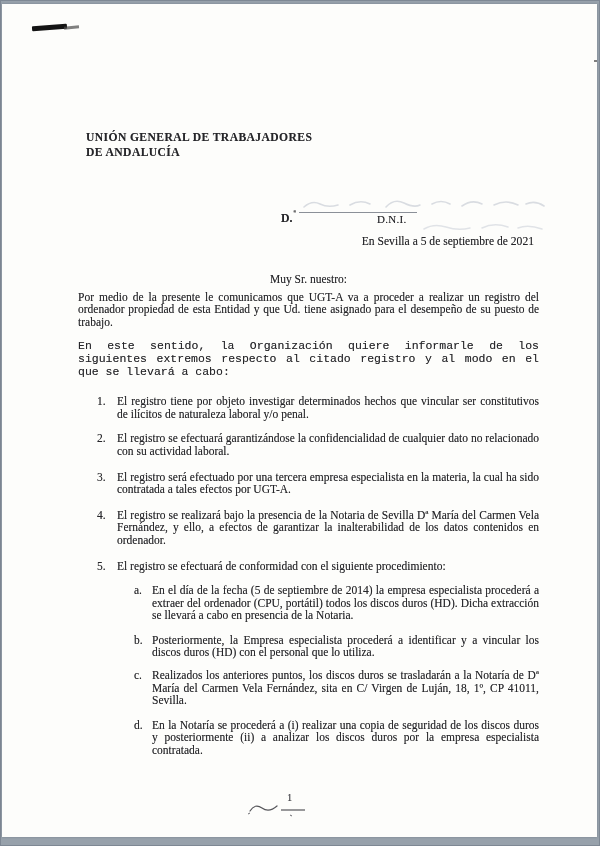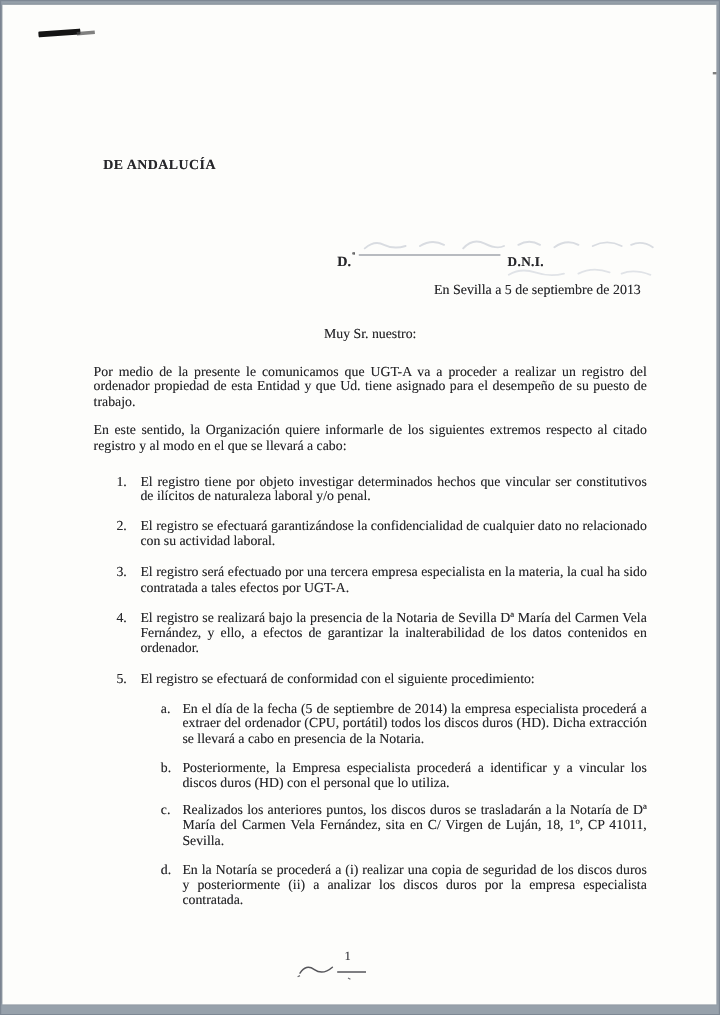--- a/index.html
+++ b/index.html
@@ -11,29 +11,29 @@
   .ink{color:#26262a;text-shadow:0 0 .4px rgba(40,40,40,.45);}
   
   .letterhead{position:absolute;left:84px;top:127px;font-weight:bold;font-size:11.6px;
               line-height:14.8px;letter-spacing:.4px;}
   
   .addressee{position:absolute;left:279px;top:206px;font-size:11.8px;font-weight:bold;}
   .addressee sup{font-size:7.5px;position:relative;top:-2px;left:1px;}
   .name-underline{position:absolute;left:297px;top:207px;width:118px;height:1px;
                   border-bottom:1.2px solid #8b9098;}
   .trace{position:absolute;opacity:.85;}
-  .dni{position:absolute;left:375px;top:209px;font-size:11px;font-weight:bold;letter-spacing:.3px;margin-left:46px;}
+  .dni{position:absolute;left:375px;top:209px;font-size:11px;font-weight:normal;letter-spacing:.3px;}
   .dateline{position:absolute;left:76px;top:231px;width:456px;text-align:right;font-size:11.6px;}
   
   .body{position:absolute;left:76px;top:269px;width:461px;font-size:11.5px;line-height:12.6px;
         text-align:justify;}
   .salutation{text-align:center;}
   .para{margin:0;}
-  .p1{margin-top:18px;}
-  .p2{margin-top:12px;}
+  .p1{margin-top:5px;}
+  .p2{margin-top:12px;font-family:Liberation Mono, monospace;}
   .item{display:flex;margin-top:12px;}
   .item .marker{flex:0 0 20px;}
   .item .txt{flex:1;}
   .numbered{padding-left:19px;}
   .numbered.first{margin-top:17px;}
   .numbered.m13{margin-top:13px;}
   .lettered{padding-left:56px;}
   .lettered .marker{flex:0 0 18px;}
   .lettered.m10{margin-top:10px;}
   
@@ -49,35 +49,36 @@
 <body>
 
 <div class="scan">
   <div class="page ink">
 
     <div class="redaction"></div>
     <div class="redaction-tail"></div>
     <div class="scan-dot"></div>
 
     <div class="letterhead">
+      <div>UNIÓN GENERAL DE TRABAJADORES</div>
       <div>DE ANDALUCÍA</div>
     </div>
 
     <div class="addressee"><span>D.</span><sup>ª</sup></div>
 
     <svg class="trace" style="left:300px;top:191px;" width="246" height="18" viewBox="0 0 246 18">
       <path d="M2 12 q8 -7 16 -3 t18 1 M48 10 q10 -6 20 -1 M84 12 q8 -9 18 -4 t16 2 M130 9 q9 -5 18 0 M160 11 q10 -7 20 -2 M192 10 q12 -6 24 0 M224 9 q9 -4 18 2" fill="none" stroke="#d3d7dd" stroke-width="1.6" stroke-linecap="round"></path>
     </svg>
     <div class="name-underline"></div>
     <div class="dni">D.N.I.</div>
     <svg class="trace" style="left:420px;top:216px;" width="125" height="14" viewBox="0 0 125 14">
       <path d="M2 9 q10 -6 22 -2 t24 1 M60 8 q12 -6 26 -1 M96 8 q10 -4 24 1" fill="none" stroke="#dcdfe4" stroke-width="1.5" stroke-linecap="round"></path>
     </svg>
 
-    <div class="dateline">En Sevilla a 5 de septiembre de 2013</div>
+    <div class="dateline">En Sevilla a 5 de septiembre de 2021</div>
 
     <div class="body">
       <p class="para salutation">Muy Sr. nuestro:</p>
       <p class="para p1">Por medio de la presente le comunicamos que UGT-A va a proceder a realizar un registro del ordenador propiedad de esta Entidad y que Ud. tiene asignado para el desempeño de su puesto de trabajo.</p>
       <p class="para p2">En este sentido, la Organización quiere informarle de los siguientes extremos respecto al citado registro y al modo en el que se llevará a cabo:</p>
 
       <div class="item numbered first">
         <span class="marker">1.</span>
         <span class="txt">El registro tiene por objeto investigar determinados hechos que vincular ser constitutivos de ilícitos de naturaleza laboral y/o penal.</span>
       </div>

